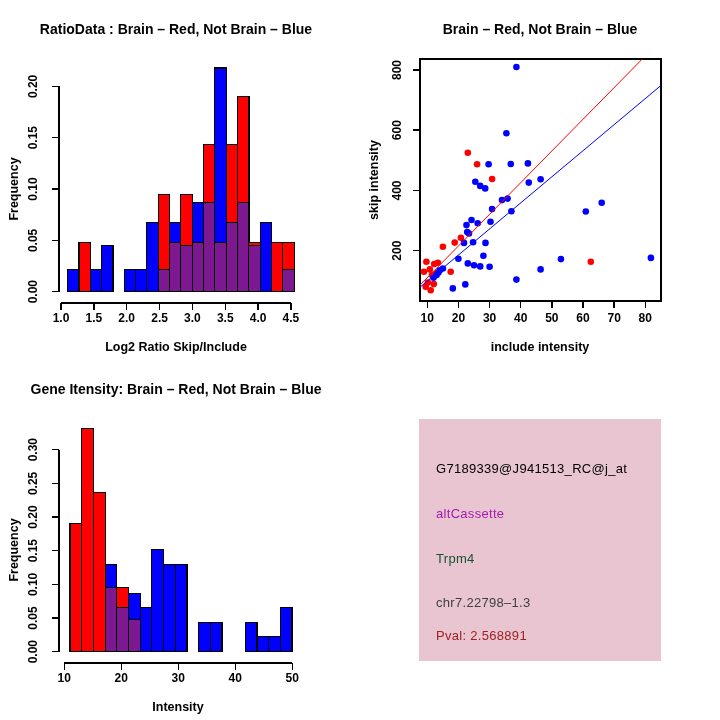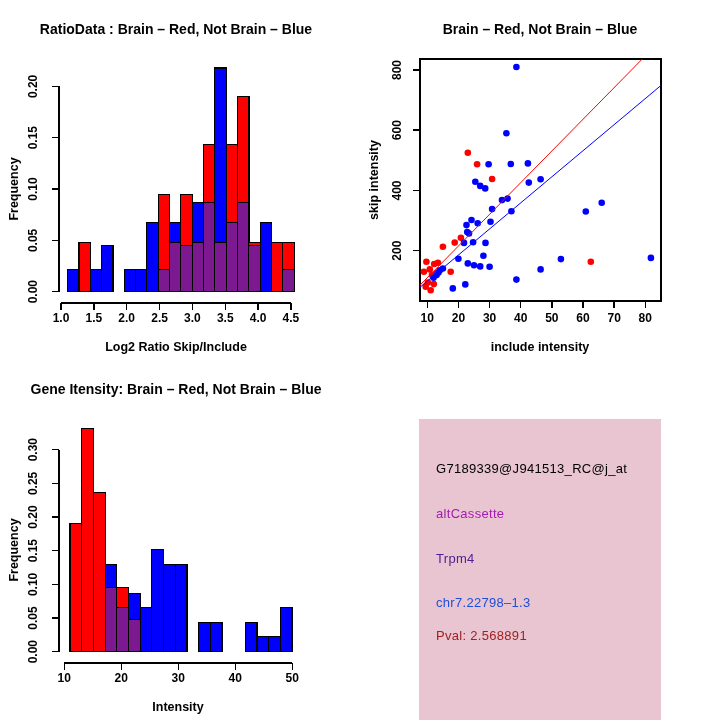--- a/index.html
+++ b/index.html
@@ -1,20 +1,20 @@
 <!DOCTYPE html>
 <html><head>
 <meta charset="utf-8">
 <style>
   html,body{margin:0;padding:0;background:#ffffff;}
   #figure{position:relative;width:720px;height:720px;background:#ffffff;overflow:hidden;
           font-family:"Liberation Sans","DejaVu Sans",sans-serif;}
   .panel{position:absolute;width:360px;height:360px;}
   .panel svg{position:absolute;left:0;top:0;}
-  .info-box{position:absolute;left:59px;top:59px;width:242px;height:302px;}
+  .info-box{position:absolute;left:59px;top:59px;width:242px;height:242px;}
   .info-line{position:absolute;left:17px;font-size:13px;font-weight:400;color:#000;
              letter-spacing:0.3px;white-space:nowrap;}
   .il-0{top:42px;} .il-1{top:87px;} .il-2{top:132px;} .il-3{top:176px;} .il-4{top:209px;}
 </style>
 </head>
 <body>
 
 <div id="figure">
   <div class="panel" style="left:0;top:0">
       <svg width="360" height="360" viewBox="0 0 360 360">
@@ -224,18 +224,18 @@
         <text x="0" y="4" font-size="12" font-family="&quot;Liberation Sans&quot;,&quot;DejaVu Sans&quot;,sans-serif" font-weight="700" fill="#000" text-anchor="middle" transform="translate(33 89.7) rotate(-90)">0.30</text>
         <text x="176" y="34" font-size="14" font-family="&quot;Liberation Sans&quot;,&quot;DejaVu Sans&quot;,sans-serif" font-weight="700" fill="#000" text-anchor="middle">Gene Itensity: Brain – Red, Not Brain – Blue</text>
         <text x="178" y="351" font-size="12.5" font-family="&quot;Liberation Sans&quot;,&quot;DejaVu Sans&quot;,sans-serif" font-weight="700" fill="#000" text-anchor="middle">Intensity</text>
         <text x="0" y="4" font-size="12.5" font-family="&quot;Liberation Sans&quot;,&quot;DejaVu Sans&quot;,sans-serif" font-weight="700" fill="#000" text-anchor="middle" transform="translate(14 190) rotate(-90)">Frequency</text>
       </svg>
     </div>
   <div class="panel" style="left:360px;top:360px">
     <div class="info-box" style="background: rgb(233, 197, 209);">
       <div class="info-line il-0" style="color: rgb(0, 0, 0);">G7189339@J941513_RC@j_at</div>
       <div class="info-line il-1" style="color: #a21caf;">altCassette</div>
-      <div class="info-line il-2" style="color: #4c1d95;">Trpm4</div>
-      <div class="info-line il-3" style="color: #1d4ed8;">chr7.22798–1.3</div>
+      <div class="info-line il-2" style="color: #14532d;">Trpm4</div>
+      <div class="info-line il-3" style="color: #404040;">chr7.22798–1.3</div>
       <div class="info-line il-4" style="color: rgb(158, 32, 32);">Pval: 2.568891</div>
     </div>
   </div>
 </div>
 
 </body></html>

